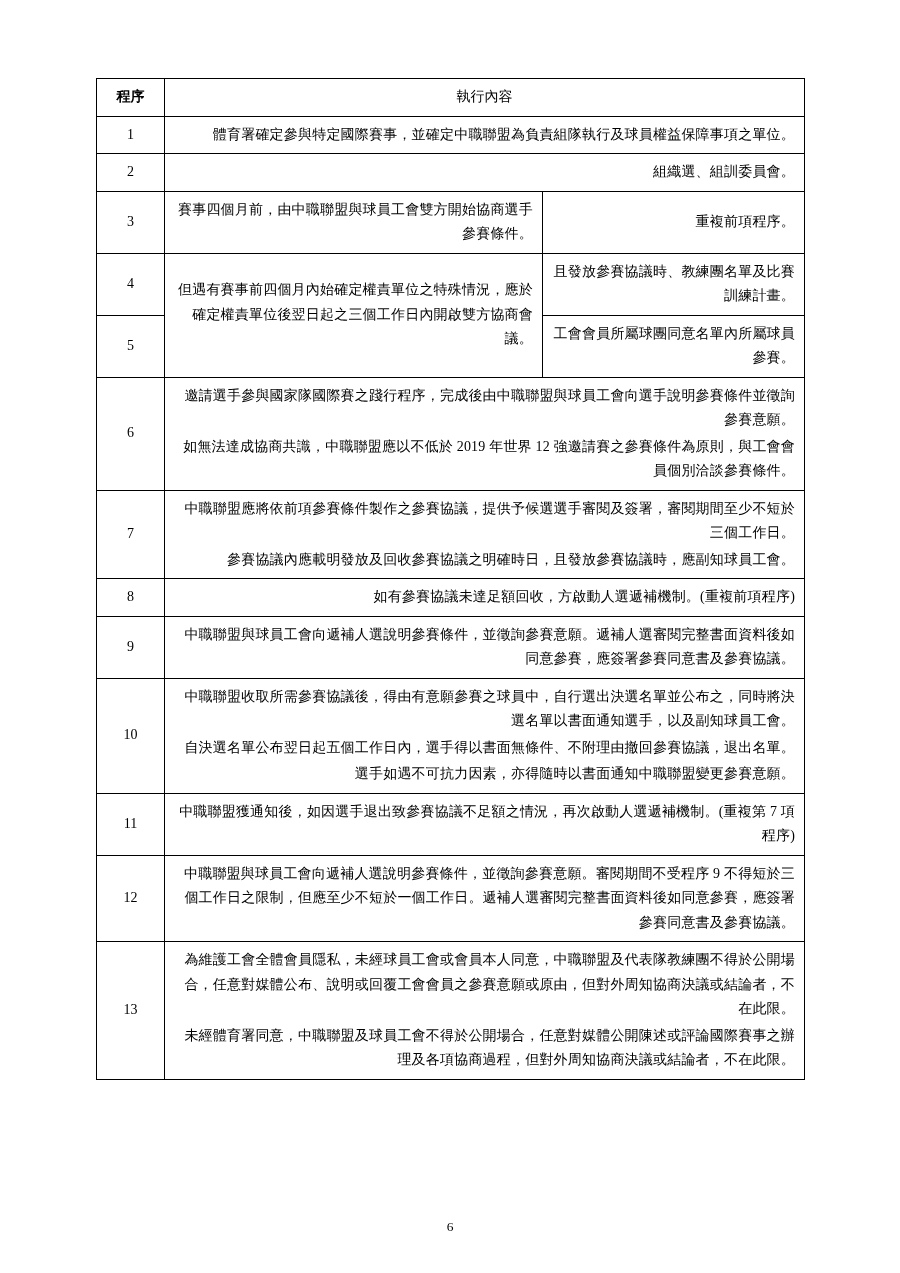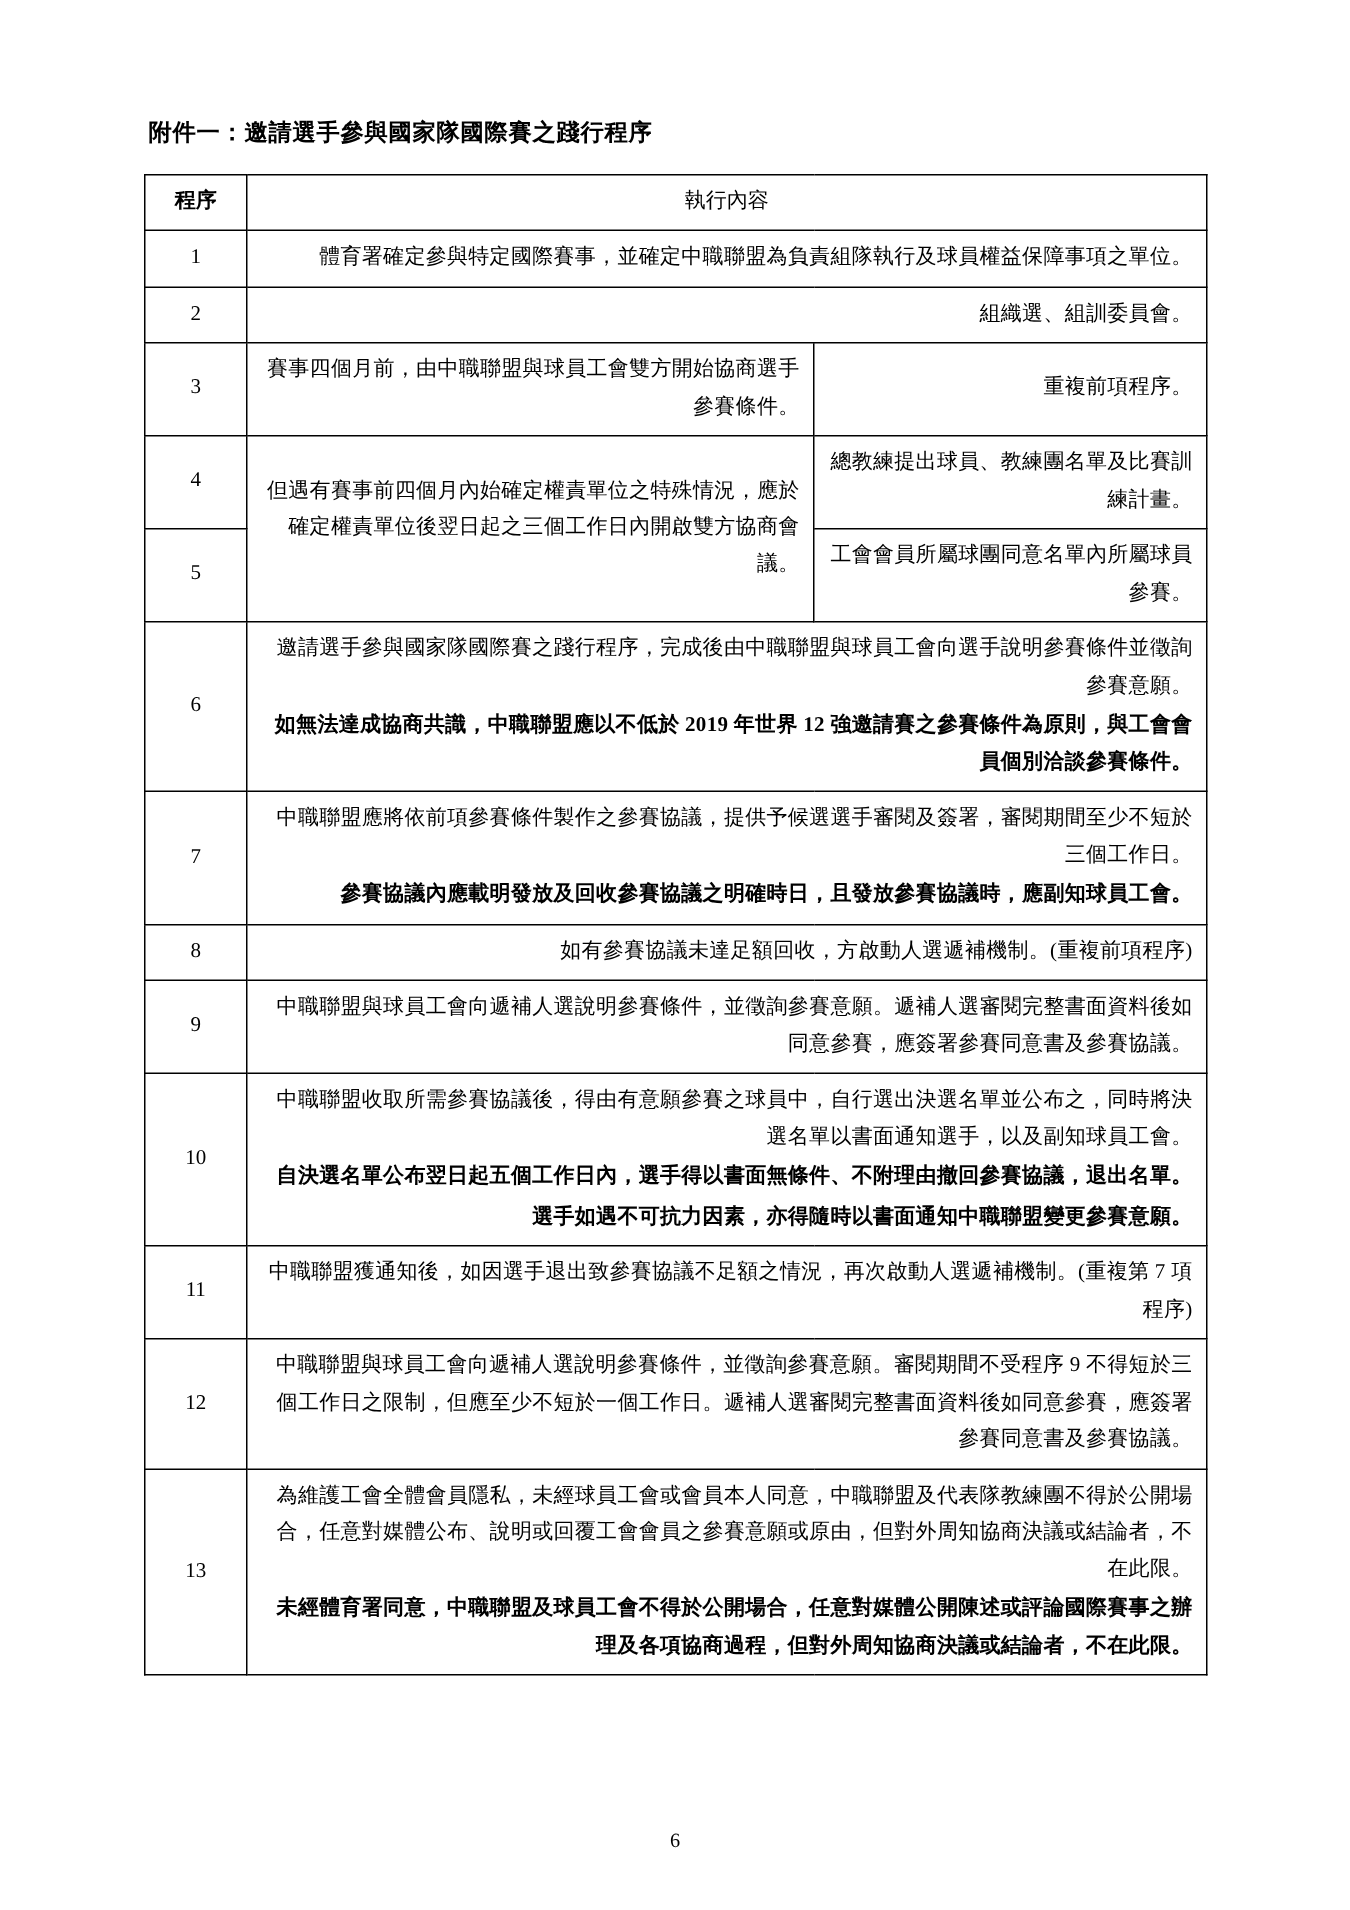--- a/index.html
+++ b/index.html
@@ -62,21 +62,20 @@
   }
   td.content {
     text-align: right;
     letter-spacing: 0.2px;
   }
   td.content p {
     margin: 0;
   }
   td.content p + p {
     margin-top: 2px;
-    font-weight: bold;
   }
   .split-left {
     width: 378px;
   }
   .split-right {
     width: 262px;
   }
   .page-number {
     position: absolute;
     bottom: 38px;
@@ -84,21 +83,20 @@
     width: 900px;
     text-align: center;
     font-size: 13.5px;
   }
 </style>
 </head>
 <body>
 
 <div class="page">
 
-  <div class="doc-title">附件一：邀請選手參與國家隊國際賽之踐行程序</div>
 
   <table class="proc-table">
     <colgroup>
       <col style="width:68px">
       <col style="width:378px">
       <col style="width:262px">
     </colgroup>
     <thead>
       <tr>
         <th class="col-step">程序</th>
@@ -130,21 +128,21 @@
           <p>重複前項程序。</p>
         </td>
       </tr>
 
       <tr>
         <td class="step">4</td>
         <td class="content split-left" rowspan="2">
           <p>但遇有賽事前四個月內始確定權責單位之特殊情況，應於確定權責單位後翌日起之三個工作日內開啟雙方協商會議。</p>
         </td>
         <td class="content split-right">
-          <p>總教練提出球員、教練團名單及比賽訓練計畫。</p>
+          <p>且發放參賽協議時、教練團名單及比賽訓練計畫。</p>
         </td>
       </tr>
 
       <tr>
         <td class="step">5</td>
         <td class="content split-right">
           <p>工會會員所屬球團同意名單內所屬球員參賽。</p>
         </td>
       </tr>
 

